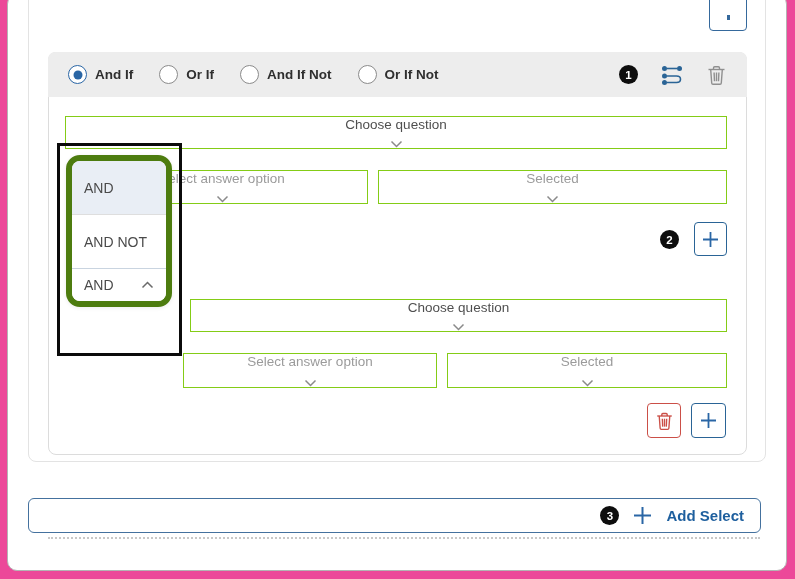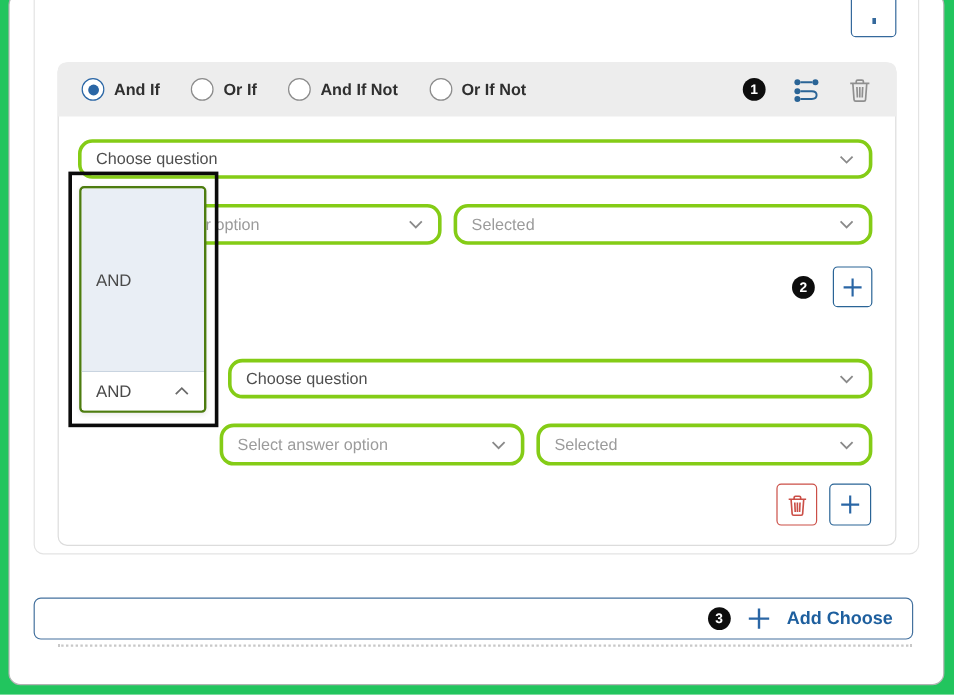--- a/index.html
+++ b/index.html
@@ -1,19 +1,19 @@
 <!DOCTYPE html>
 <html><head>
 <meta charset="utf-8">
 <style>
   * { margin:0; padding:0; box-sizing:border-box; }
   html,body { background:#fff; }
   .screen {
     position:relative; width:795px; height:579px; overflow:hidden;
-    font-family:"Liberation Sans", sans-serif; background:#22c55e;padding-left:24px;
+    font-family:"Liberation Sans", sans-serif; background:#ec4899;padding-left:24px;
   }
   
   .outer {
     position:absolute; left:7px; top:-6px; width:780px; height:577px;
     border:1px solid #b3b3b3; border-radius:10px; background:#fff;
   }
   
   .card {
     position:absolute; left:28px; top:-24px; width:738px; height:486px;
     border:1px solid #e3e3e3; border-radius:8px; background:#fff;
@@ -51,36 +51,36 @@
   .radio-label { font-size:13.5px; font-weight:600; color:#2f2f2f; }
   .header-spacer { flex:1; }
   .header-right { display:flex; align-items:center; gap:22px; }
   .badge {
     width:19px; height:19px; border-radius:50%; background:#0d0d0d; color:#fff;
     font-size:11.5px; font-weight:bold; display:flex; align-items:center; justify-content:center;
   }
   .icon-btn { display:flex; align-items:center; justify-content:center; cursor:pointer; }
   
   .select {
-    position:absolute; background:#fff; border:3px solid #84cc16; border-radius:12px;
+    position:absolute; background:#fff; border:1px solid #84cc16; border-radius:0;
     display:flex; align-items:center; justify-content:space-between;
-    padding:0 12px; font-size:13.5px; cursor:pointer;
+    padding:0 12px; font-size:13.5px; cursor:pointer;flex-direction:column;
   }
   .select .val { color:#4f4f4f; }
   .select .ph { color:#9b9b9b; }
   .q1 { left:65px; top:116px; width:662px; height:33px; }
   .r1a { left:76px; top:170px; width:292px; height:34px; }
   .r1s { left:378px; top:170px; width:349px; height:34px; }
   .q2 { left:190px; top:299px; width:537px; height:33px; }
   .r2a { left:183px; top:353px; width:254px; height:35px; }
   .r2s { left:447px; top:353px; width:280px; height:35px; }
   
   .panel {
-    position:absolute; left:66px; top:155px; width:106px; height:189px; z-index:40;
-    background:#fff; border:2px solid #4d7c0f; border-radius:4px;
+    position:absolute; left:66px; top:155px; width:106px; height:152px; z-index:40;
+    background:#fff; border:6px solid #4d7c0f; border-radius:14px;
     display:flex; flex-direction:column; overflow:hidden;
     box-shadow:0 1px 4px rgba(0,0,0,0.08);
   }
   .panel .opt {
     flex:1; display:flex; align-items:center; padding:0 12px;
     font-size:14px; color:#4a4a4a; cursor:pointer; background:#fff;
   }
   .panel .opt + .opt { border-top:1px solid #dedede; }
   .panel .opt.hl { background:#e9eef5; }
   .panel .trigger {
@@ -198,20 +198,21 @@
 
   <span class="badge badge2">2</span>
   <div class="sq-btn plus-btn plus1">
     <svg width="17" height="17" viewBox="0 0 17 17" fill="none" stroke="#2a66a5" stroke-width="1.8">
         <path d="M8.5 1 V16 M1 8.5 H16"></path>
       </svg>
   </div>
 
   <div class="panel">
     <div class="opt hl">AND</div>
+    <div class="opt">AND NOT</div>
     <div class="trigger">
       <span>AND</span>
       <svg width="13" height="8" viewBox="0 0 13 8" fill="none">
           <path d="M1.5 6.5 L6.5 1.5 L11.5 6.5" stroke="#6b6b6b" stroke-width="1.5"></path>
         </svg>
     </div>
   </div>
 
   <div class="black-rect"></div>
 
@@ -249,18 +250,18 @@
     <svg width="17" height="17" viewBox="0 0 17 17" fill="none" stroke="#2a66a5" stroke-width="1.8">
         <path d="M8.5 1 V16 M1 8.5 H16"></path>
       </svg>
   </div>
 
   <div class="addgroup">
     <span class="badge">3</span>
     <svg width="19" height="19" viewBox="0 0 19 19" fill="none" stroke="#2a66a5" stroke-width="2">
         <path d="M9.5 1 V18 M1 9.5 H18"></path>
       </svg>
-    <span class="label">Add Choose</span>
+    <span class="label">Add Select</span>
   </div>
 
   <div class="dotted"></div>
 
 </div>
 
 </body></html>

